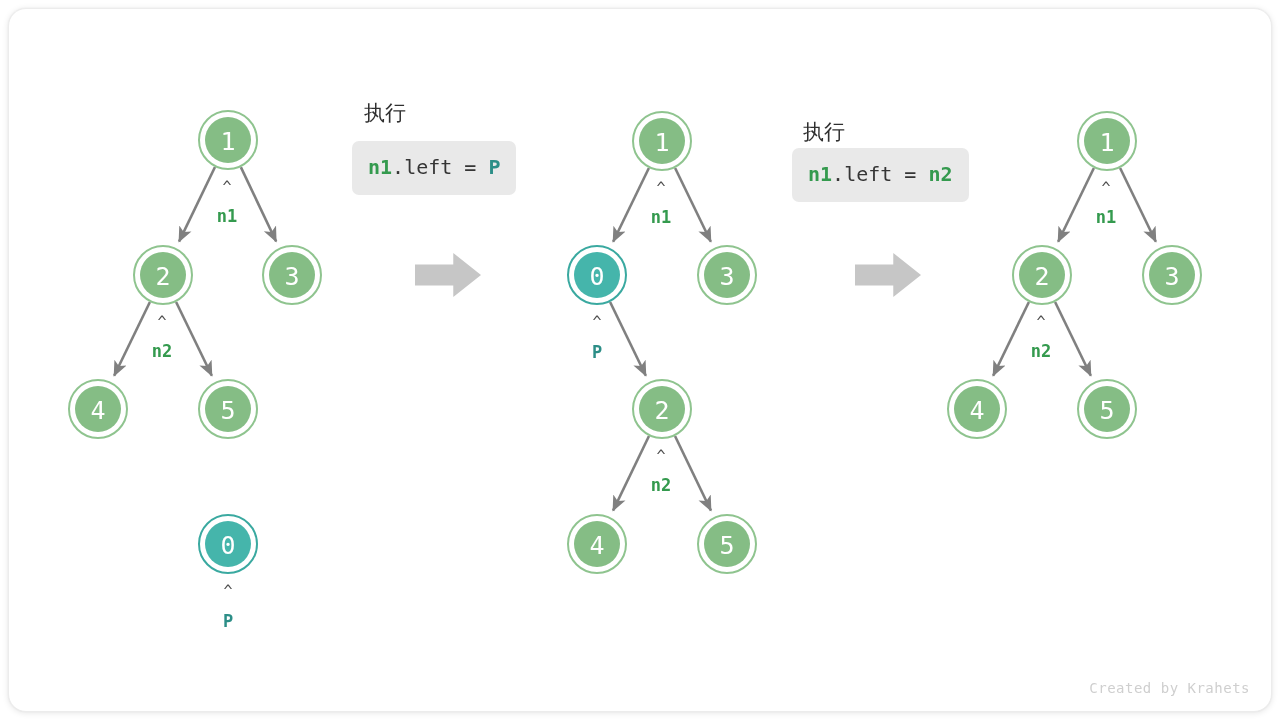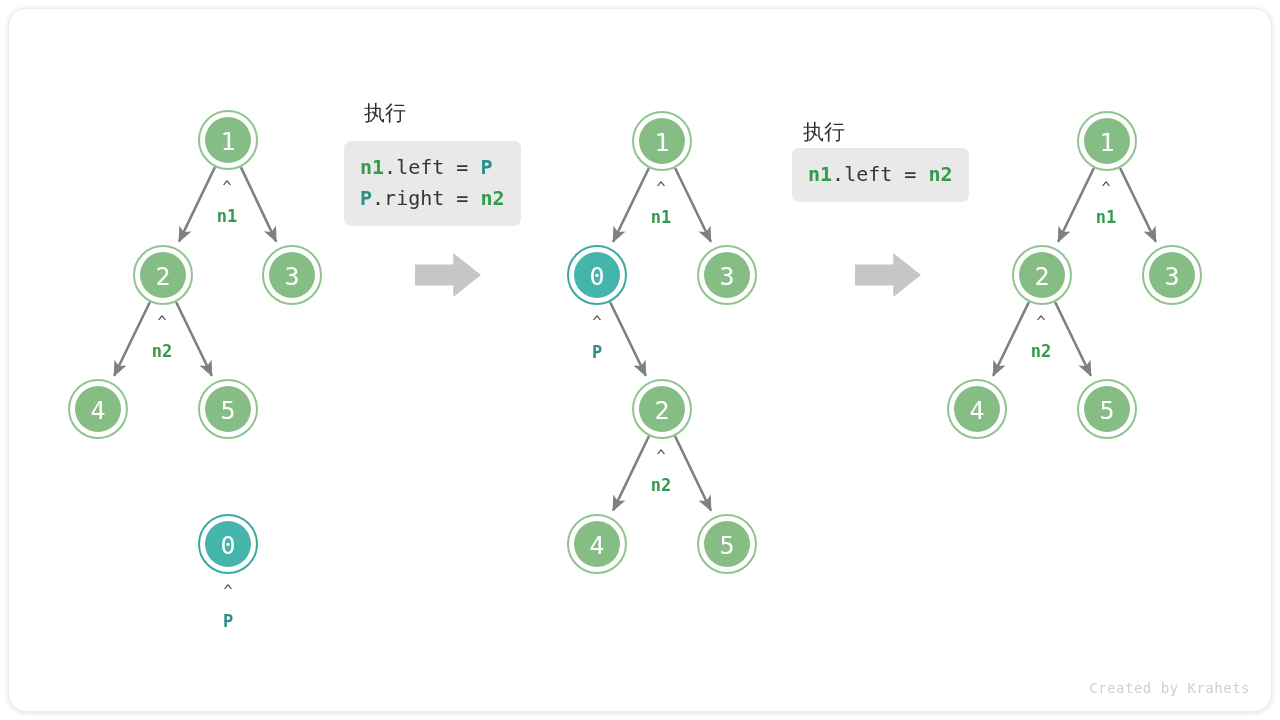--- a/index.html
+++ b/index.html
@@ -238,19 +238,19 @@
         </g>
       </g>
     <g id="steparrows-layer">
         <polygon points="415,264.44 453.28,264.44 453.28,253 481,275 453.28,297 453.28,285.56 415,285.56" fill="#c6c6c6"></polygon>
         <polygon points="855,264.44 893.28,264.44 893.28,253 921,275 893.28,297 893.28,285.56 855,285.56" fill="#c6c6c6"></polygon>
       </g>
   </svg>
 
   <div id="overlays">
       <div class="exec-label" style="left: 364px; top: 99px;">执行</div>
-      <div class="code-box" style="left: 344px; top: 141px;"><div><span class="tok-green">n1</span><span class="tok-plain">.left = </span><span class="tok-teal">P</span></div><div><span class="tok-teal">P</span><span class="tok-plain">.right = </span><span class="tok-green">n2</span></div></div>
+      <div class="code-box" style="left: 352px; top: 141px;"><div><span class="tok-green">n1</span><span class="tok-plain">.left = </span><span class="tok-teal">P</span></div></div>
       <div class="exec-label" style="left: 803px; top: 118px;">执行</div>
       <div class="code-box" style="left: 792px; top: 148px;"><div><span class="tok-green">n1</span><span class="tok-plain">.left = </span><span class="tok-green">n2</span></div></div>
     </div>
 
   <div class="credit">Created by Krahets</div>
 </div>
 
 </body></html>

